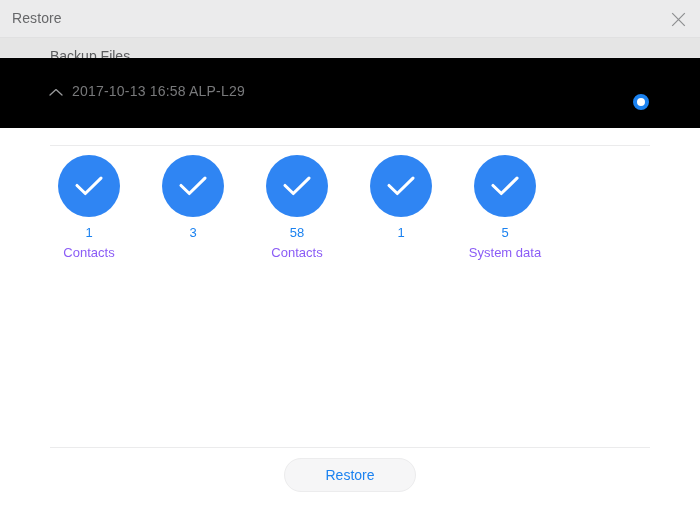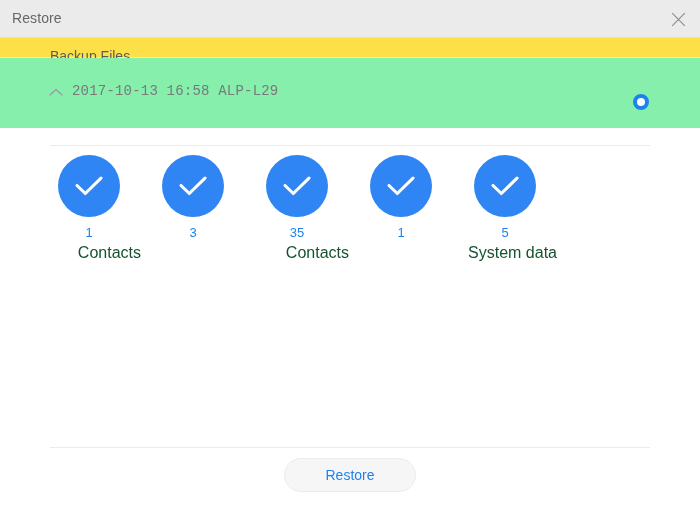--- a/index.html
+++ b/index.html
@@ -50,39 +50,38 @@
     align-items: center;
     justify-content: center;
     cursor: pointer;
   }
   .close-btn svg { display: block; }
 
   
   .section-header {
     position: relative;
     height: 20px;
-    background: #fde047;
+    background: #e5e5e5;
     border-bottom: 1px solid #e9e9ea;
     box-sizing: border-box;
   }
   .section-header-label {
     position: absolute;
     left: 50px;
     top: 9px;
     font-size: 14px;
     color: #5b5c5e;
     line-height: 18px;
   }
 
   
   .backup-row {
     position: relative;
     height: 70px;
-    background: #86efac;
-    font-family: Liberation Mono, monospace;
+    background: #000000;
   }
   .chevron {
     position: absolute;
     left: 46px;
     top: 24px;
     width: 20px;
     height: 20px;
     display: flex;
     align-items: center;
     justify-content: center;
@@ -149,24 +148,23 @@
   }
   .cat-circle svg { display: block; }
   .cat-count {
     margin-top: 8px;
     font-size: 13px;
     color: #1b82f0;
     line-height: 16px;
   }
   .cat-label {
     margin-top: 3px;
-    font-size: 16px;
-    color: #14532d;
+    font-size: 13px;
+    color: #8b5cf6;
     line-height: 17px;
-    text-align: right;
   }
 
   
   .footer {
     position: absolute;
     left: 0;
     top: 458px;
     width: 700px;
     height: 40px;
   }
@@ -244,21 +242,21 @@
       </div>
       <div class="cat-count">3</div>
     </div>
 
     <div class="cat-item" style="left:245px;">
       <div class="cat-circle">
         <svg width="30" height="22" viewBox="0 0 30 22">
           <path d="M3 10.5 L11.3 18.5 L27 3.2" stroke="#ffffff" stroke-width="3.1" fill="none" stroke-linecap="round" stroke-linejoin="round"></path>
         </svg>
       </div>
-      <div class="cat-count">35</div>
+      <div class="cat-count">58</div>
       <div class="cat-label">Contacts</div>
     </div>
 
     <div class="cat-item" style="left:349px;">
       <div class="cat-circle">
         <svg width="30" height="22" viewBox="0 0 30 22">
           <path d="M3 10.5 L11.3 18.5 L27 3.2" stroke="#ffffff" stroke-width="3.1" fill="none" stroke-linecap="round" stroke-linejoin="round"></path>
         </svg>
       </div>
       <div class="cat-count">1</div>

